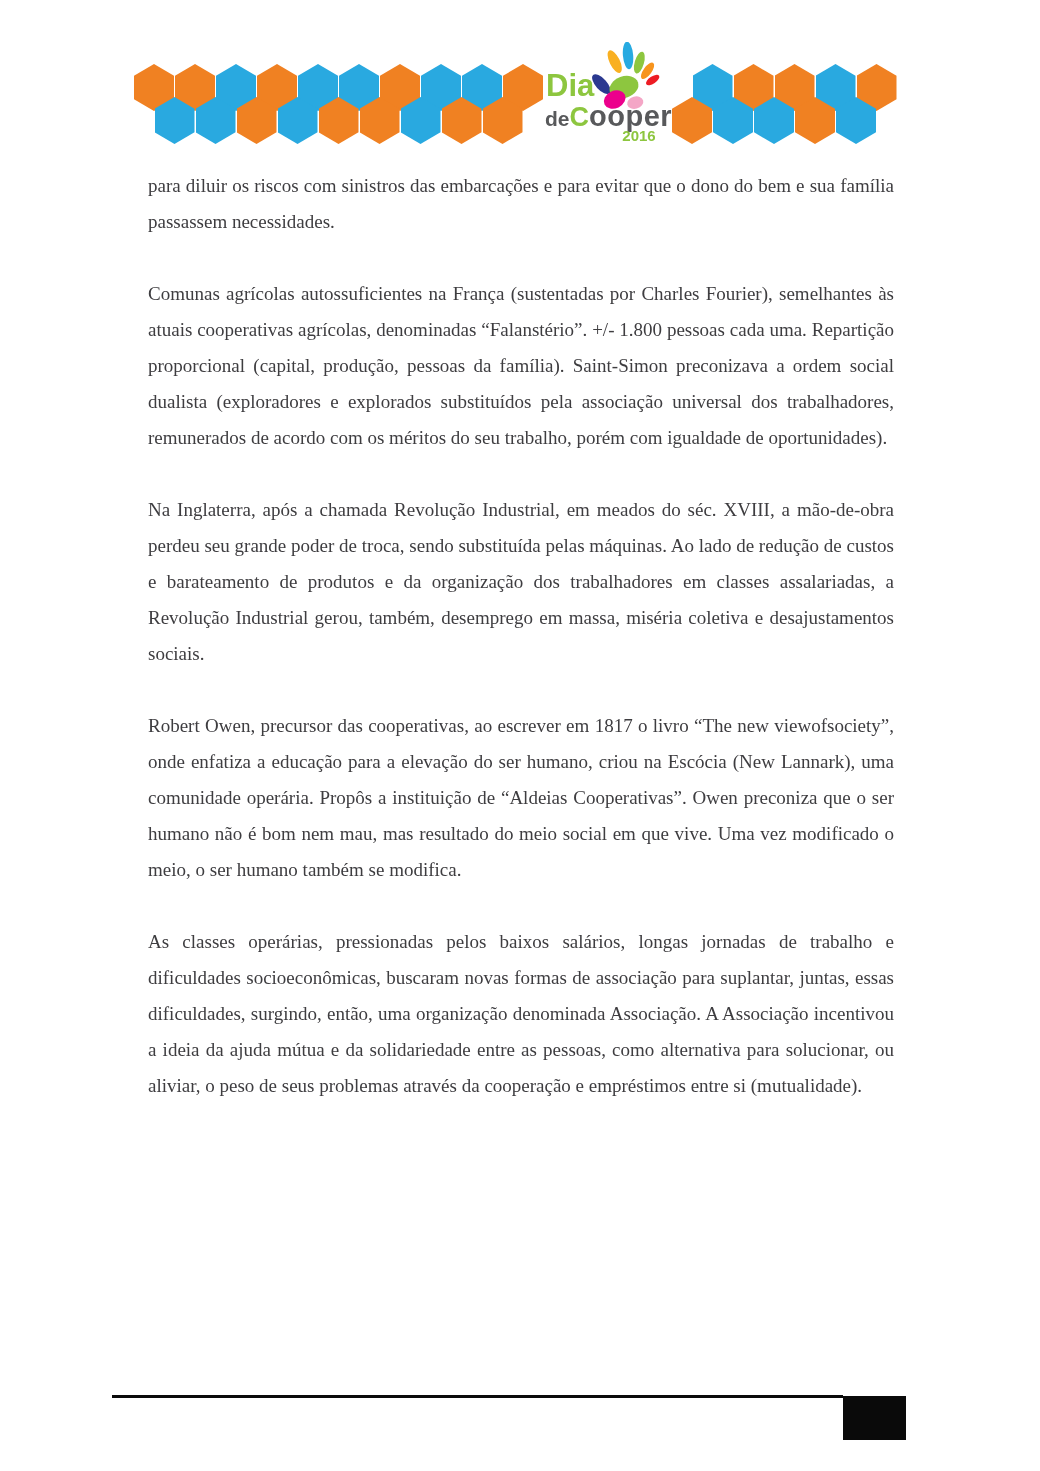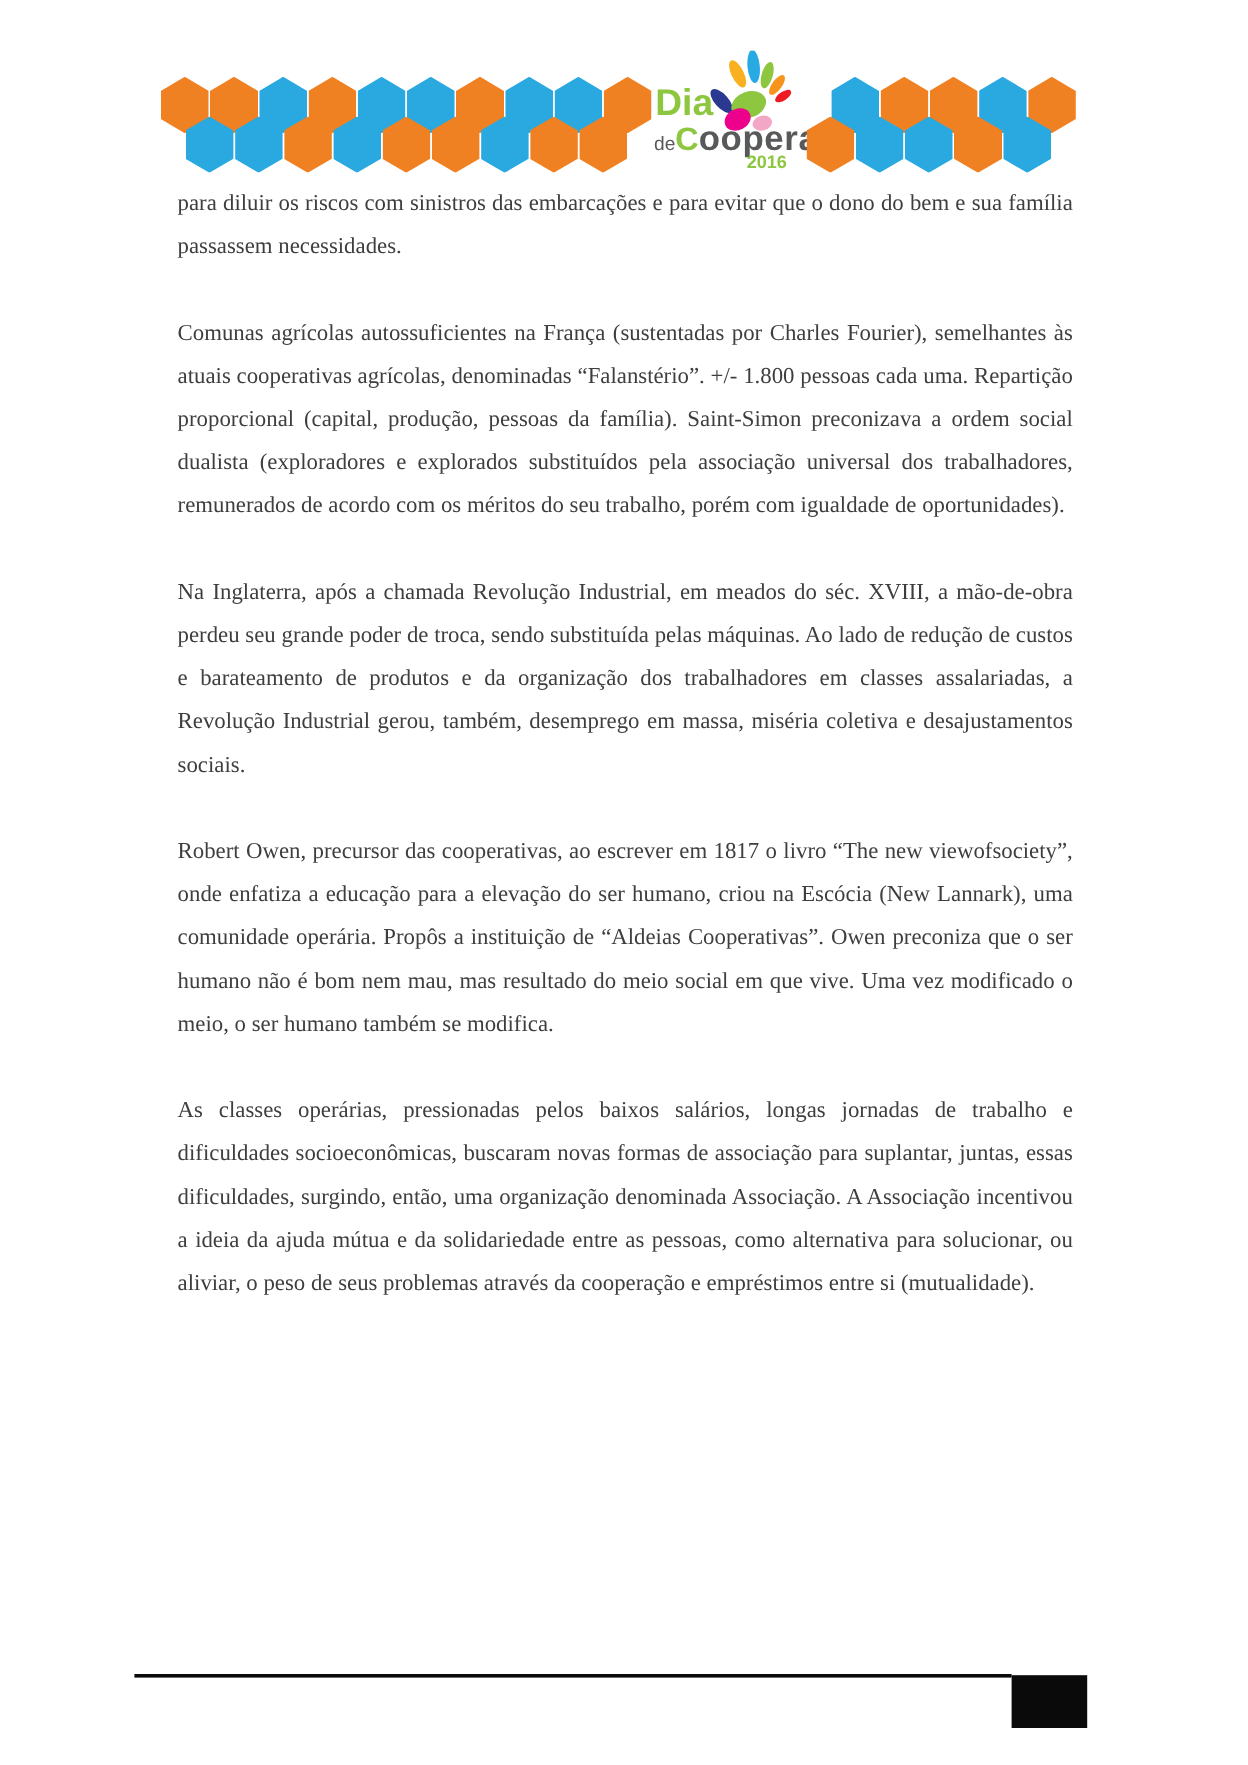--- a/index.html
+++ b/index.html
@@ -33,30 +33,30 @@
   .hex.orange{background:var(--orange);}
   .hex.blue{background:var(--blue);}
   
   .logo{position:absolute;left:540px;top:42px;width:140px;height:110px;font-family:"Liberation Sans", sans-serif;}
   .logo-dia{
     position:absolute;left:6px;top:26px;
     font-size:31px;font-weight:bold;color:var(--green);letter-spacing:0px;
   }
   .logo-hand{position:absolute;left:48px;top:0px;width:77px;height:72px;}
   .logo-line2{position:absolute;left:5px;top:58px;white-space:nowrap;}
-  .logo-de{font-size:16px;font-weight:400;color:var(--gray);}
+  .logo-de{font-size:21px;font-weight:700;color:var(--gray);}
   .logo-c{font-size:27px;font-weight:600;color:var(--green);}
   .logo-ooperar{font-size:29px;font-weight:600;color:var(--gray);letter-spacing:0.5px;}
   .logo-year{
     position:absolute;left:78px;top:85px;width:42px;text-align:center;
     font-size:15px;font-weight:bold;color:var(--green);
   }
   
   .content{
-    position:absolute;left:148px;top:152px;width:746px;
+    position:absolute;left:148px;top:168px;width:746px;
     color:var(--text);
     font-size:19px;line-height:36px;
     text-align:justify;
   }
   .para{margin:0 0 36px 0;}
   .para:last-child{margin-bottom:0;}
   
   .footer-rule{position:absolute;left:112px;top:1395px;width:731px;height:3px;background:var(--black);}
   .page-number-box{position:absolute;left:843px;top:1396px;width:63px;height:44px;background:var(--black);}
 </style>

